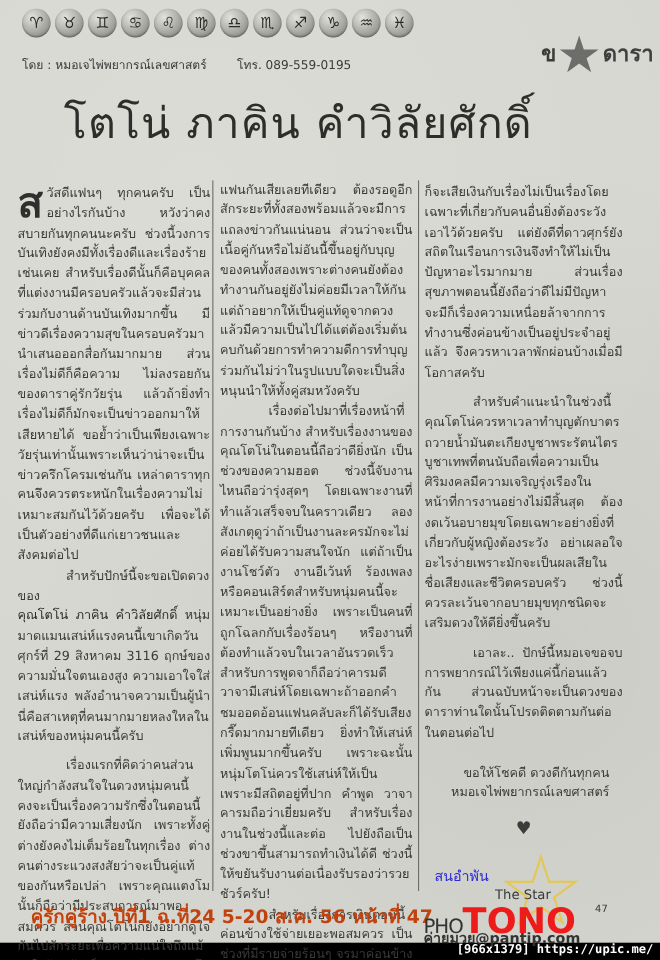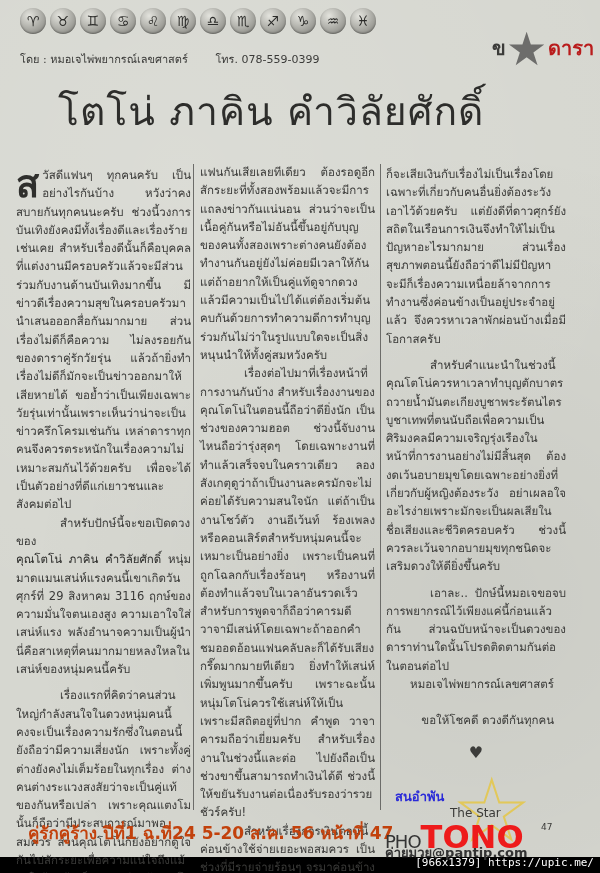--- a/index.html
+++ b/index.html
@@ -13,21 +13,21 @@
 
   
   .zodiac { position:absolute; left:20px; top:8px; display:flex; gap:4px; }
   .zbadge { width:26px; height:26px; border-radius:50%;
             background: radial-gradient(circle at 35% 30%, #e3e3dd, #9a9a94 70%, #6d6d68);
             display:flex; align-items:center; justify-content:center;
             font-size:14px; color:#2b2b29; box-shadow: inset 0 -1px 2px rgba(0,0,0,0.35); }
   .brand { position:absolute; left:492px; top:6px; width:100px; height:68px; }
   .brand .t1 { position:absolute; left:0; top:-4px; font-weight:bold; font-size:24px; color:#3b3b39;
                letter-spacing:-1px; font-family:"DejaVu Sans", sans-serif; }
-  .brand .t2 { position:absolute; left:56px; top:26px; font-weight:bold; font-size:20px; color:#b91c1c;
+  .brand .t2 { position:absolute; left:56px; top:26px; font-weight:bold; font-size:20px; color:#404040;
                font-family:"DejaVu Sans", sans-serif; }
   .brand .t0 { position:absolute; left:0; top:26px; font-weight:bold; font-size:20px; color:#3b3b39; }
   .brand .star { position:absolute; left:14px; top:20px; font-size:46px; color:#6d6d6b; line-height:1; }
 
   .byline { position:absolute; left:20px; top:50px; font-size:11px; color:#3a3a38; }
   .byline span + span { margin-left:24px; }
 
   .headline { position:absolute; left:58px; top:80px; font-size:39px; font-weight:300;
               color:#2d2d2b; letter-spacing:1px; font-family:"DejaVu Sans", sans-serif; white-space:nowrap; }
 
@@ -45,29 +45,29 @@
   .bold { font-weight:normal; color:#2a2a28; }
   .dropcap { float:left; font-size:38px; line-height:34px; font-weight:bold; color:#2f2f2d; margin:1px 3px 0 0; }
   .sign { text-align:right; padding-right:12px; margin-top:18px !important; }
   .heart { font-size:16px; color:#3c3c3a; text-align:center; margin-top:14px !important; }
 
   
   .footer { position:absolute; left:28px; top:819px; font-size:17px; font-weight:bold; color:#c2410c; white-space:nowrap; }
   .credit { position:absolute; left:395px; top:784px; width:170px; height:70px; }
   .credit .star { position:absolute; left:60px; top:-14px; font-size:82px; color:transparent;
                   -webkit-text-stroke:2px #e2c85a; line-height:1; }
-  .credit .sn { position:absolute; left:0; top:2px; font-size:13px; font-weight:bold; color:#2a2ad8; }
+  .credit .sn { position:absolute; left:0; top:2px; font-size:13px; font-weight:normal; color:#2a2ad8; }
   .credit .ts { position:absolute; left:55px; top:22px; font-size:12px; color:#3a3a38; }
   .credit .pho { position:absolute; left:-10px; top:34px; font-size:18px; color:#333; letter-spacing:-1px; white-space:nowrap; }
   .credit .pho b { color:#ee1b1b; font-size:32px; letter-spacing:0; }
   .credit .mail { position:absolute; left:-10px; top:58px; font-size:13px; color:#333; white-space:nowrap; font-weight:bold; }
   .pnum { position:absolute; left:541px; top:822px; font-size:9px; font-weight:normal; color:#3a3a38; }
 
   .watermark { position:absolute; right:6px; top:856px; font-size:11px; color:#fff;
-               font-family:"DejaVu Sans Mono", monospace; }
+               font-family:"DejaVu Sans Mono", monospace;font-weight:bold; }
 </style>
 </head>
 <body>
 
 <div class="page">
 
   <div class="zodiac">
     <span class="zbadge">♈</span>
     <span class="zbadge">♉</span>
     <span class="zbadge">♊</span>
@@ -83,21 +83,21 @@
   </div>
 
   <div class="brand">
     <span class="star">★</span>
     <span class="t0">ข</span>
     <span class="t2">ดารา</span>
   </div>
 
   <div class="byline">
     <span>โดย : หมอเจไพ่พยากรณ์เลขศาสตร์</span>
-    <span>โทร. 078-559-0399</span>
+    <span>โทร. 089-559-0195</span>
   </div>
 
   <div class="headline">โตโน่ ภาคิน คำวิลัยศักดิ์</div>
 
   <div class="rule r1"></div>
   <div class="rule r2"></div>
 
   <div class="col c1">
     <p><span class="dropcap">ส</span><span>วัสดีแฟนๆ ทุกคนครับ เป็นอย่างไรกันบ้าง หวังว่าคงสบายกันทุกคนนะครับ ช่วงนี้วงการบันเทิงยังคงมีทั้งเรื่องดีและเรื่องร้ายเช่นเคย สำหรับเรื่องดีนั้นก็คือบุคคลที่แต่งงานมีครอบครัวแล้วจะมีส่วนร่วมกับงานด้านบันเทิงมากขึ้น มีข่าวดีเรื่องความสุขในครอบครัวมานำเสนอออกสื่อกันมากมาย ส่วนเรื่องไม่ดีก็คือความ ไม่ลงรอยกันของดาราคู่รักวัยรุ่น แล้วถ้ายิ่งทำเรื่องไม่ดีก็มักจะเป็นข่าวออกมาให้เสียหายได้ ขอย้ำว่าเป็นเพียงเฉพาะวัยรุ่นเท่านั้นเพราะเห็นว่าน่าจะเป็นข่าวครึกโครมเช่นกัน เหล่าดาราทุกคนจึงควรตระหนักในเรื่องความไม่เหมาะสมกันไว้ด้วยครับ เพื่อจะได้เป็นตัวอย่างที่ดีแก่เยาวชนและสังคมต่อไป</span></p>
     <p class="indent">สำหรับปักษ์นี้จะขอเปิดดวงของ</p>
@@ -108,22 +108,22 @@
   <div class="col c2">
     <p>แฟนกันเสียเลยทีเดียว ต้องรอดูอีกสักระยะที่ทั้งสองพร้อมแล้วจะมีการแถลงข่าวกันแน่นอน ส่วนว่าจะเป็นเนื้อคู่กันหรือไม่อันนี้ขึ้นอยู่กับบุญของคนทั้งสองเพราะต่างคนยังต้องทำงานกันอยู่ยังไม่ค่อยมีเวลาให้กัน แต่ถ้าอยากให้เป็นคู่แท้ดูจากดวงแล้วมีความเป็นไปได้แต่ต้องเริ่มต้นคบกันด้วยการทำความดีการทำบุญร่วมกันไม่ว่าในรูปแบบใดจะเป็นสิ่งหนุนนำให้ทั้งคู่สมหวังครับ</p>
     <p class="indent">เรื่องต่อไปมาที่เรื่องหน้าที่การงานกันบ้าง สำหรับเรื่องงานของคุณโตโน่ในตอนนี้ถือว่าดียิ่งนัก เป็นช่วงของความฮอต ช่วงนี้จับงานไหนถือว่ารุ่งสุดๆ โดยเฉพาะงานที่ทำแล้วเสร็จจบในคราวเดียว ลองสังเกตุดูว่าถ้าเป็นงานละครมักจะไม่ค่อยได้รับความสนใจนัก แต่ถ้าเป็นงานโชว์ตัว งานอีเว้นท์ ร้องเพลงหรือคอนเสิร์ตสำหรับหนุ่มคนนี้จะเหมาะเป็นอย่างยิ่ง เพราะเป็นคนที่ถูกโฉลกกับเรื่องร้อนๆ หรืองานที่ต้องทำแล้วจบในเวลาอันรวดเร็ว สำหรับการพูดจาก็ถือว่าคารมดี วาจามีเสน่ห์โดยเฉพาะถ้าออกคำชมออดอ้อนแฟนคลับละก็ได้รับเสียงกรี๊ดมากมายทีเดียว ยิ่งทำให้เสน่ห์เพิ่มพูนมากขึ้นครับ เพราะฉะนั้นหนุ่มโตโน่ควรใช้เสน่ห์ให้เป็น เพราะมีสถิตอยู่ที่ปาก คำพูด วาจาคารมถือว่าเยี่ยมครับ สำหรับเรื่องงานในช่วงนี้และต่อ ไปยังถือเป็นช่วงขาขึ้นสามารถทำเงินได้ดี ช่วงนี้ให้ขยันรับงานต่อเนื่องรับรองว่ารวย ชัวร์ครับ!</p>
     <p class="indent">สำหรับเรื่องการเงินตอนนี้ค่อนข้างใช้จ่ายเยอะพอสมควร เป็นช่วงที่มีรายจ่ายร้อนๆ จรมาค่อนข้างบ่อย มักมีค่าใช้จ่ายจุกจิกส่วนตัวกับความต้องการของตนเอง หรือมิฉะนั้น</p>
   </div>
 
   <div class="col c3">
     <p>ก็จะเสียเงินกับเรื่องไม่เป็นเรื่องโดยเฉพาะที่เกี่ยวกับคนอื่นยิ่งต้องระวังเอาไว้ด้วยครับ แต่ยังดีที่ดาวศุกร์ยังสถิตในเรือนการเงินจึงทำให้ไม่เป็นปัญหาอะไรมากมาย ส่วนเรื่องสุขภาพตอนนี้ยังถือว่าดีไม่มีปัญหา จะมีก็เรื่องความเหนื่อยล้าจากการทำงานซึ่งค่อนข้างเป็นอยู่ประจำอยู่แล้ว จึงควรหาเวลาพักผ่อนบ้างเมื่อมีโอกาสครับ</p>
     <p class="indent" style="margin-top:8px">สำหรับคำแนะนำในช่วงนี้คุณโตโน่ควรหาเวลาทำบุญตักบาตรถวายน้ำมันตะเกียงบูชาพระรัตนไตรบูชาเทพที่ตนนับถือเพื่อความเป็นศิริมงคลมีความเจริญรุ่งเรืองในหน้าที่การงานอย่างไม่มีสิ้นสุด ต้องงดเว้นอบายมุขโดยเฉพาะอย่างยิ่งที่เกี่ยวกับผู้หญิงต้องระวัง อย่าเผลอใจอะไรง่ายเพราะมักจะเป็นผลเสียในชื่อเสียงและชีวิตครอบครัว ช่วงนี้ควรละเว้นจากอบายมุขทุกชนิดจะเสริมดวงให้ดียิ่งขึ้นครับ</p>
     <p class="indent" style="margin-top:8px">เอาละ.. ปักษ์นี้หมอเจขอจบการพยากรณ์ไว้เพียงแค่นี้ก่อนแล้วกัน ส่วนฉบับหน้าจะเป็นดวงของดาราท่านใดนั้นโปรดติดตามกันต่อในตอนต่อไป</p>
+    <p class="sign">ขอให้โชคดี ดวงดีกันทุกคน</p>
     <p class="sign" style="margin-top:0 !important">หมอเจไพ่พยากรณ์เลขศาสตร์</p>
-    <p class="sign">ขอให้โชคดี ดวงดีกันทุกคน</p>
     <p class="heart">♥</p>
   </div>
 
   <div class="footer">คู่รักคู่ร้าง ปีที่1 ฉ.ที่24 5-20 ส.ค. 56 หน้าที่ 47</div>
 
   <div class="credit">
     <span class="star">★</span>
     <span class="sn">สนอำพัน</span>
     <span class="ts">The Star</span>
     <span class="pho"><span>PHO</span><b>TONO</b></span>

